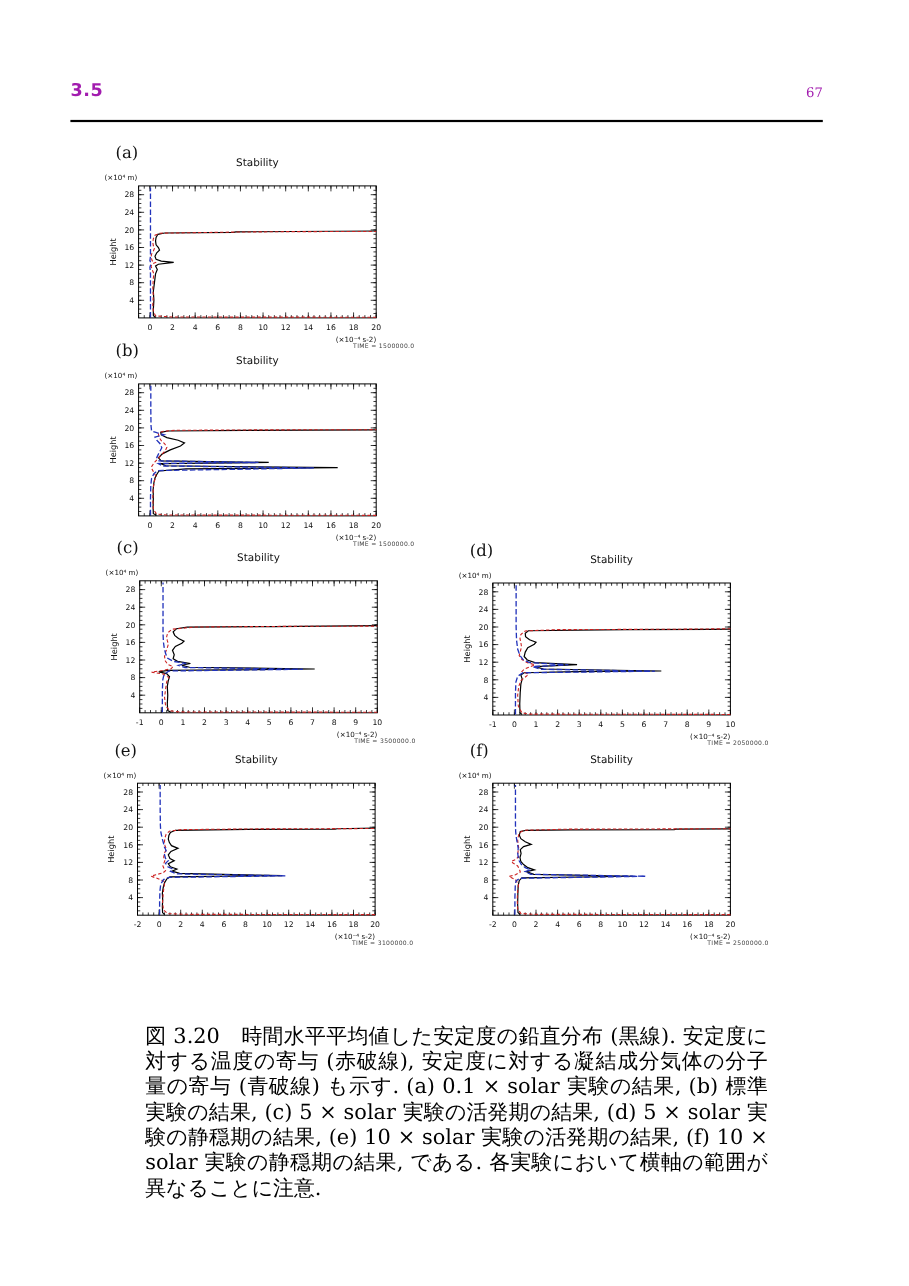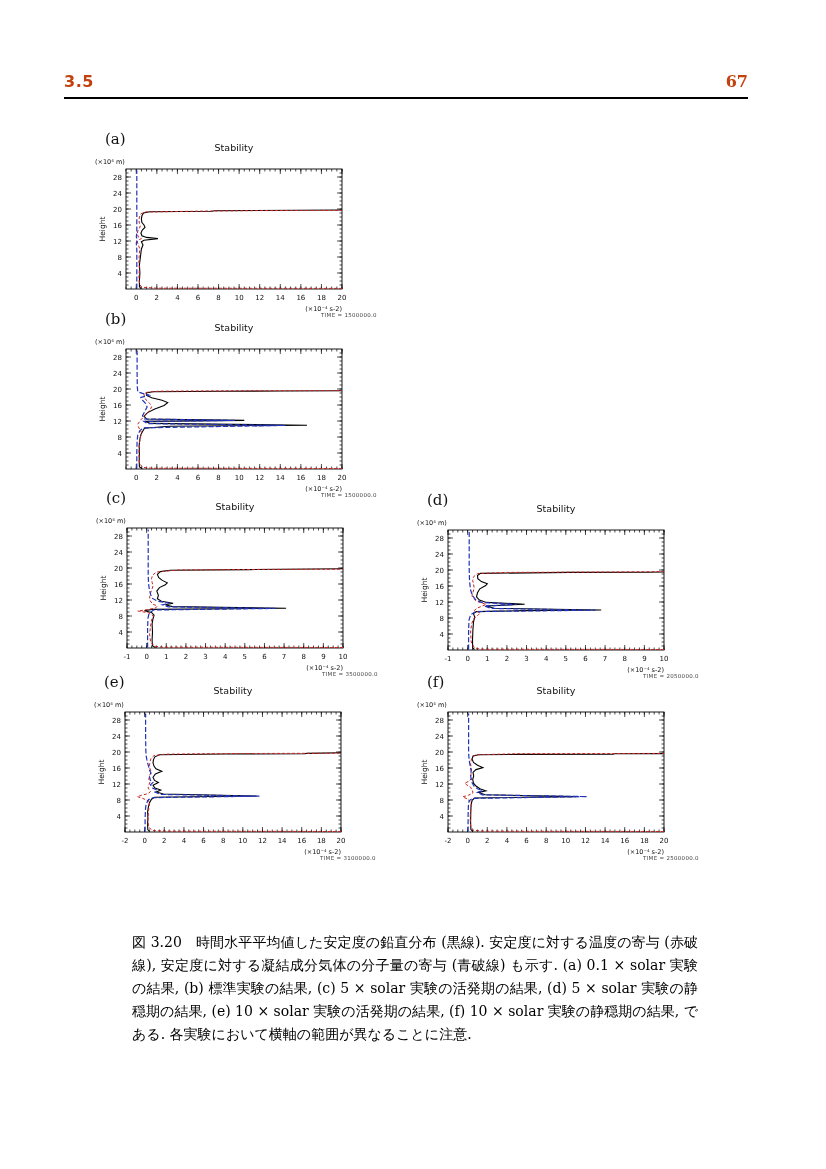--- a/index.html
+++ b/index.html
@@ -1,32 +1,32 @@
 <!DOCTYPE html>
 <html><head>
 <meta charset="utf-8">
 <style>
   html,body{margin:0;padding:0;background:#ffffff;}
   #page{position:relative;width:826px;height:1169px;background:#ffffff;overflow:hidden;
         font-family:"DejaVu Serif",serif;}
   #header{position:absolute;left:64px;top:72px;width:684px;display:flex;align-items:flex-end;
-          border-bottom:2px solid #000;padding-bottom:6px;
-          font-family:"DejaVu Sans",sans-serif;font-weight:bold;font-size:16px;color:#c2410c;}
+          border-bottom:2px solid #000;padding-bottom:18px;
+          font-family:"DejaVu Sans",sans-serif;font-weight:bold;font-size:16px;color:#a21caf;}
   #header .sec{margin-right:13px;letter-spacing:0.5px;}
   #header .spacer{flex:1;}
-  #header .pno{font-family:"DejaVu Serif",serif;font-weight:bold;font-size:16px;}
+  #header .pno{font-family:"DejaVu Serif",serif;font-weight:normal;font-size:12px;}
   #figure-area{position:absolute;left:0;top:0;width:826px;height:1169px;}
   .panel{position:absolute;width:300px;height:200px;}
   .panel svg{position:absolute;left:0;top:0;}
   .plabel{position:absolute;left:10px;top:1px;font-family:"DejaVu Serif",serif;
           font-size:15px;color:#111;}
   .pann{position:absolute;left:226px;top:183px;font-family:"DejaVu Sans",sans-serif;
         font-size:5.5px;color:#444;letter-spacing:0.3px;white-space:nowrap;}
   #caption{position:absolute;left:132px;top:899px;width:566px;
-           font-family:"DejaVu Serif",serif;font-size:14px;line-height:23px;
+           font-family:"DejaVu Serif",serif;font-size:19px;line-height:23px;
            text-align:justify;color:#000;margin-top:32px;}
   text{font-family:"DejaVu Sans",sans-serif;fill:#111;}
 </style>
 </head>
 <body>
 
 <div id="page">
   <div id="header">
     <span class="sec">3.5</span>
     <span class="spacer"></span>

